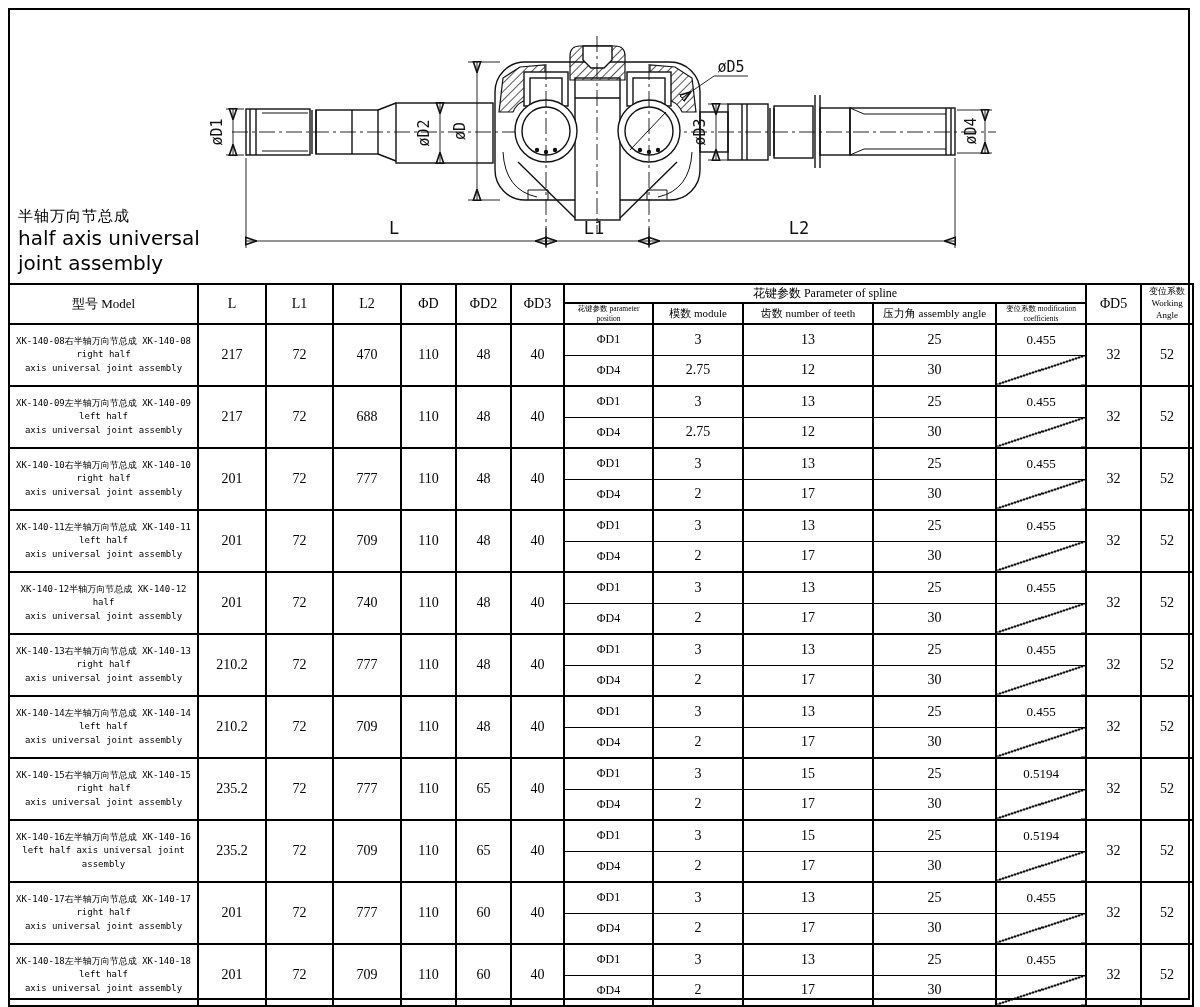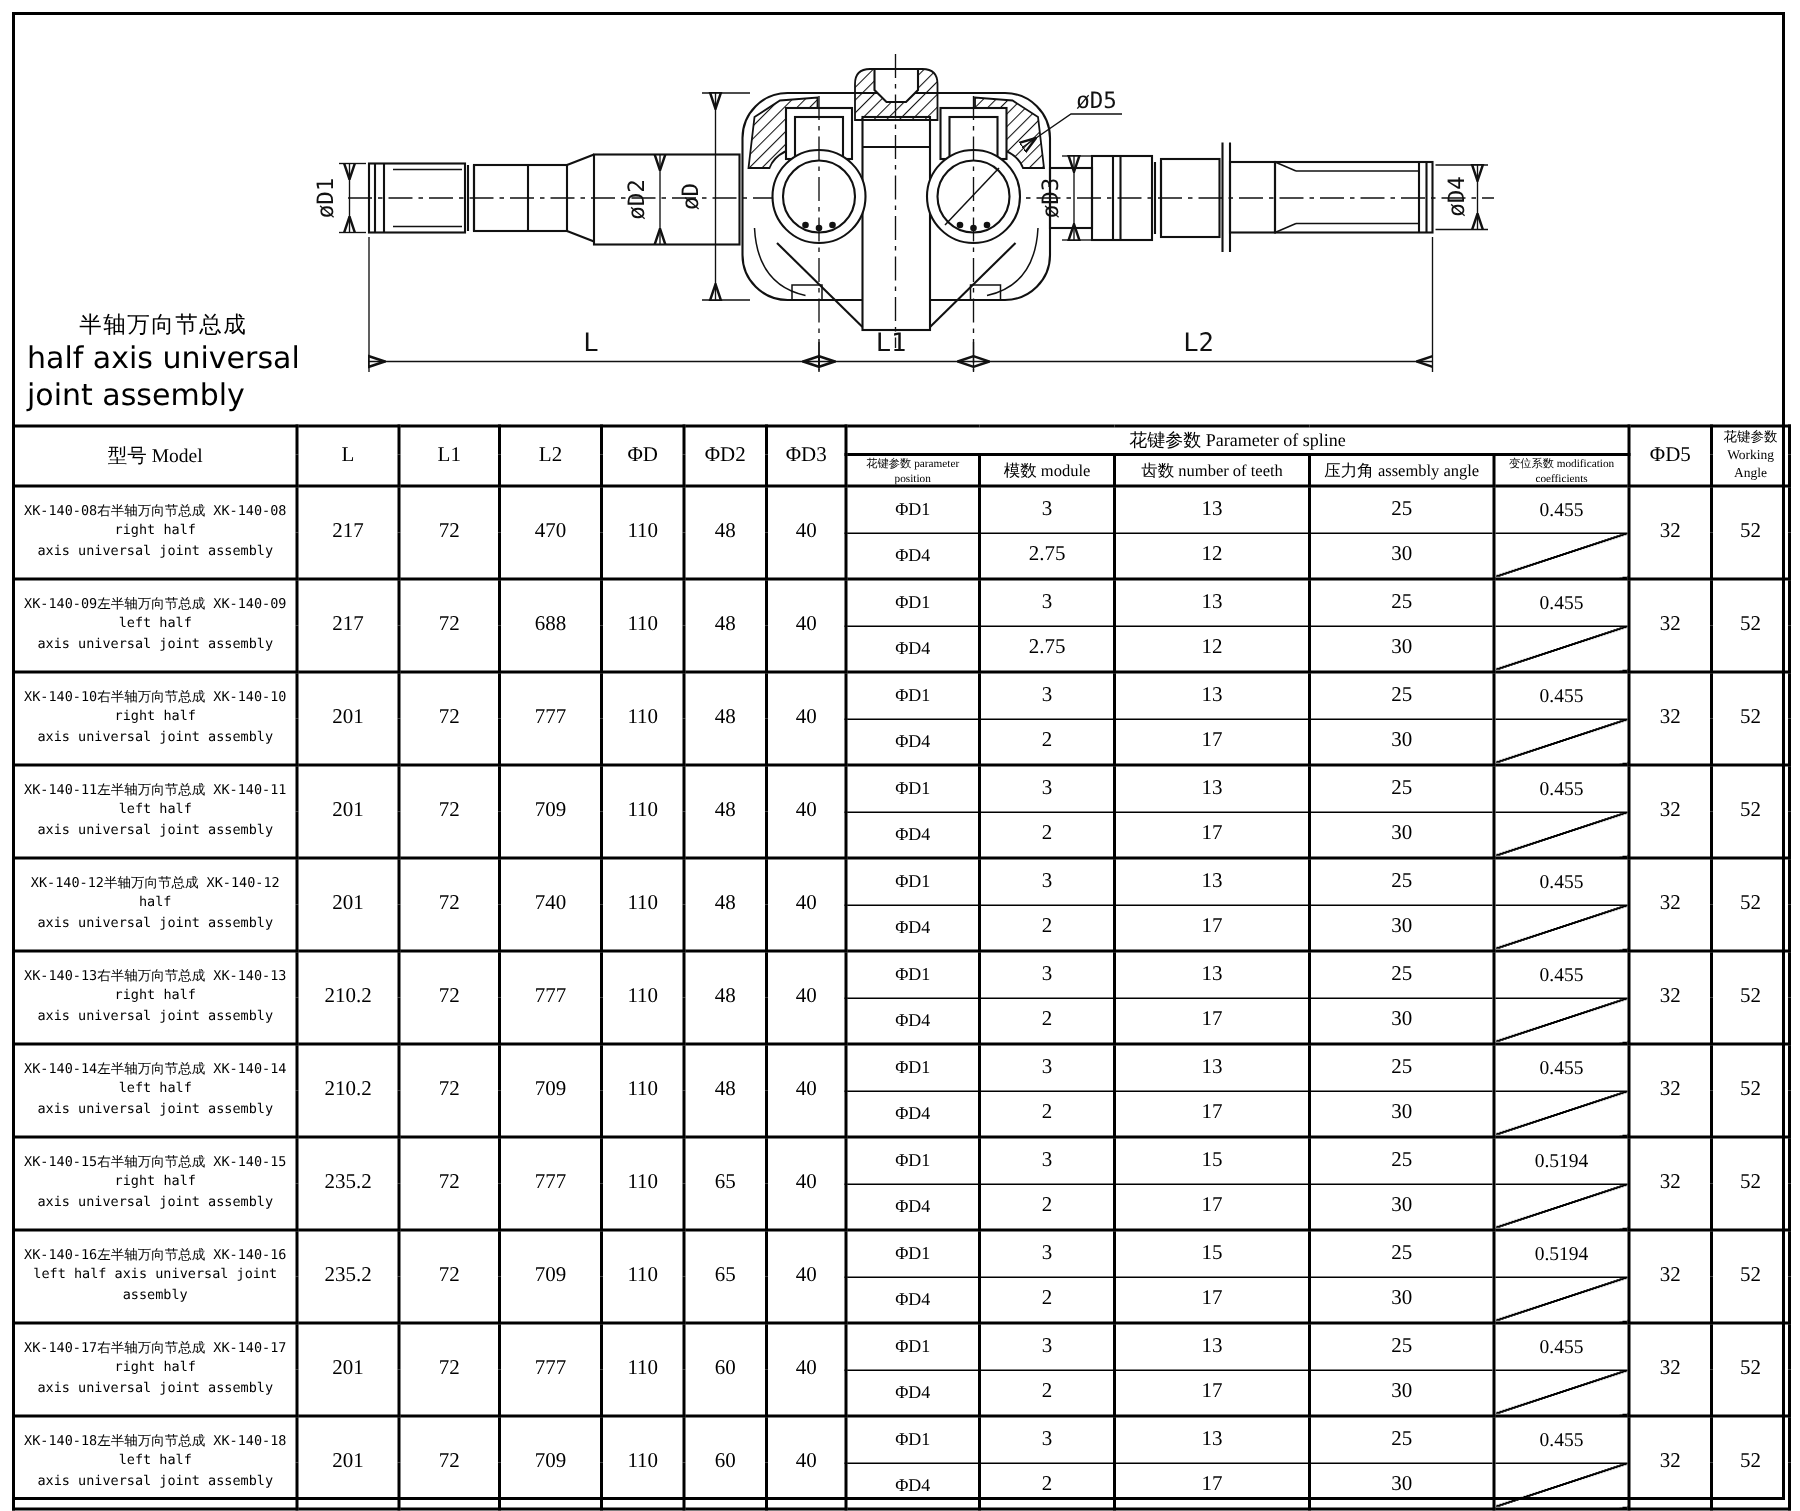--- a/index.html
+++ b/index.html
@@ -13,21 +13,21 @@
   .dwg .thin{stroke-width:1;}
   .dwg .cl{stroke-width:0.9;stroke-dasharray:16 4 3 4;}
   .dwg .dim{stroke-width:0.9;}
   .dwg .hatched{fill:url(#hatch);stroke-width:1.2;}
   .dwg .wf{fill:#fff;}
   .dwg .blk{fill:#111;stroke:none;}
   .dwg text{fill:#111;stroke:none;font-family:"DejaVu Sans Mono",monospace;
             font-size:15px;text-anchor:middle;}
   .dwg text.big{font-size:17px;}
   .assembly-label{position:absolute;left:18px;top:207px;line-height:1.25;}
-  .assembly-label .zh{font-size:15px;letter-spacing:1px;font-family:"DejaVu Sans",sans-serif;text-align:center;}
+  .assembly-label .zh{font-size:15px;letter-spacing:1px;font-family:"DejaVu Sans",sans-serif;}
   .assembly-label .en{font-size:20px;font-family:"DejaVu Sans",sans-serif;}
   
   table.spec{position:absolute;left:8px;top:283px;width:1184px;
              border-collapse:collapse;table-layout:fixed;
              border:2px solid #000;}
   .spec th,.spec td{border:2px solid #000;padding:0;text-align:center;
                     vertical-align:middle;overflow:hidden;box-sizing:border-box;}
   .spec tr.r1 td.sp{border-bottom:1px solid #000;}
   .spec tr.r2 td{border-top:1px solid #ef4444;}
   .spec th{font-weight:normal;}
@@ -204,21 +204,21 @@
       <th rowspan="2" class="th-model">型号 Model</th>
       <th rowspan="2" class="th-num">L</th>
       <th rowspan="2" class="th-num">L1</th>
       <th rowspan="2" class="th-num">L2</th>
       <th rowspan="2" class="th-num">ΦD</th>
       <th rowspan="2" class="th-num">ΦD2</th>
       <th rowspan="2" class="th-num">ΦD3</th>
       <th colspan="5" class="th-spline">花键参数 Parameter of spline</th>
       <th rowspan="2" class="th-num">ΦD5</th>
       <th rowspan="2" class="th-wa">
-        <div>花键参数</div>
+        <div>变位系数</div>
         <div>Working Angle</div>
       </th>
     </tr>
     <tr class="h2">
       <th class="th-small">花键参数 parameter position</th>
       <th class="th-sub">模数 module</th>
       <th class="th-sub">齿数 number of teeth</th>
       <th class="th-sub">压力角 assembly angle</th>
       <th class="th-small">变位系数 modification coefficients</th>
     </tr>

